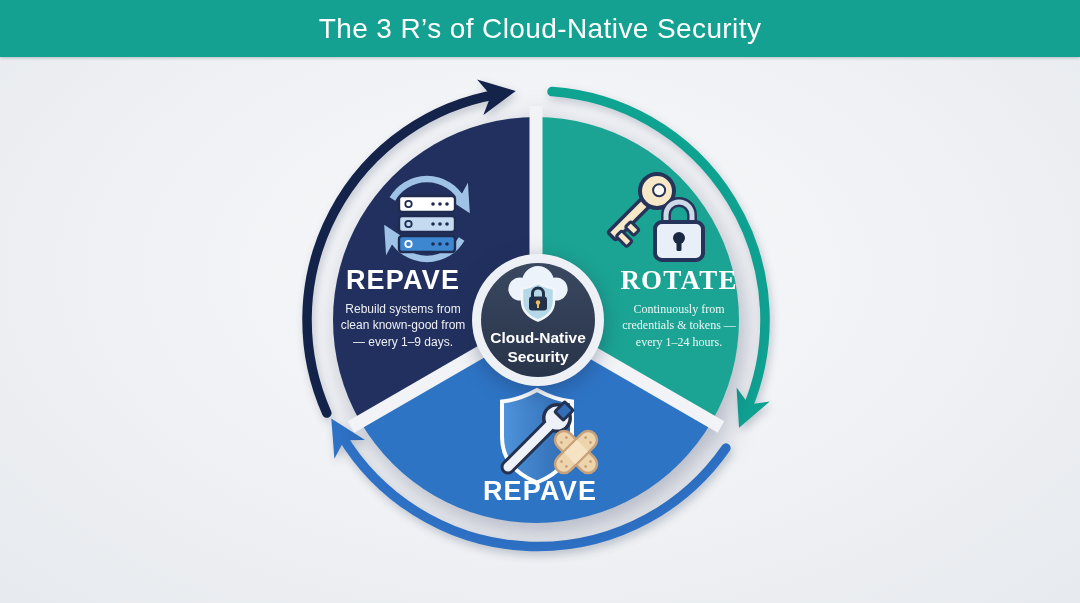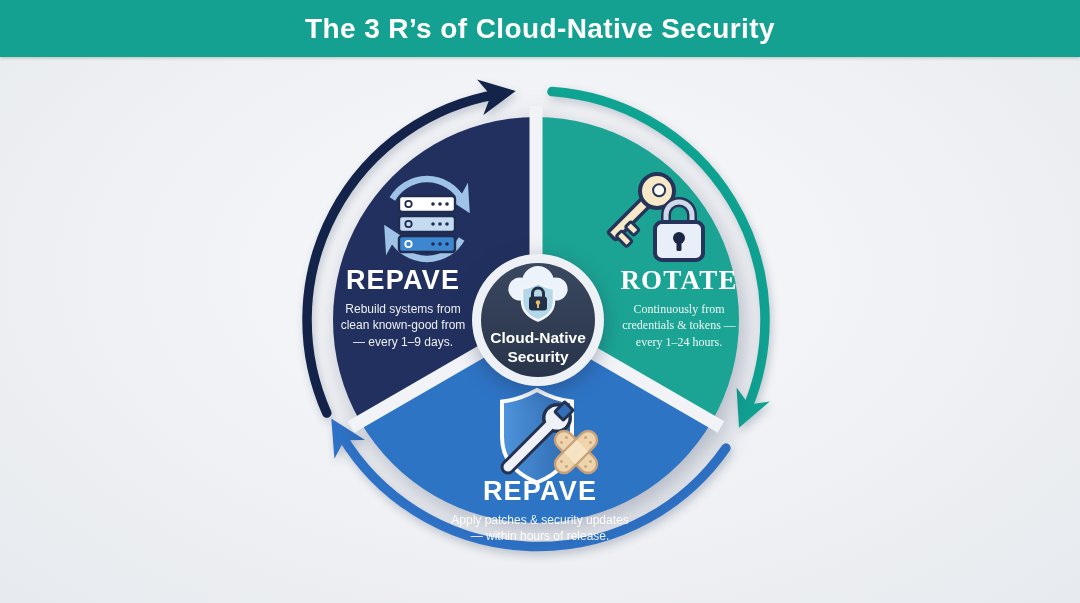--- a/index.html
+++ b/index.html
@@ -7,21 +7,21 @@
     position:relative;width:1080px;height:603px;overflow:hidden;
     font-family:"Liberation Sans","DejaVu Sans",sans-serif;
     background:radial-gradient(ellipse at 50% 45%, #f8f9fb 0%, #eff1f4 55%, #e7eaee 100%);
   }
   .header-bar{
     position:absolute;top:0;left:0;width:100%;height:57px;
     background:#15A191;display:flex;align-items:center;justify-content:center;
     box-shadow:0 1px 3px rgba(0,60,55,.25);
   }
   .page-title{
-    color:#ffffff;font-size:28px;font-weight:700;letter-spacing:.4px;margin:0;
+    color:#ffffff;font-size:28px;font-weight:400;letter-spacing:.4px;margin:0;
   }
   svg.diagram{position:absolute;left:0;top:0;}
   .wedges{filter:drop-shadow(6px 10px 14px rgba(25,40,75,.30));}
   .hub{filter:drop-shadow(0 5px 10px rgba(25,40,75,.35));}
   .flow{filter:drop-shadow(2px 4px 4px rgba(25,40,75,.22));}
   .seg-label{position:absolute;text-align:center;color:#fff;pointer-events:none;}
   .seg-title{font-size:27px;font-weight:800;letter-spacing:1.2px;line-height:1.15;}
   .seg-desc{font-size:12px;font-weight:400;line-height:1.36;margin-top:5px;color:rgba(255,255,255,.92);}
   .lbl-repave{left:283px;top:265px;width:240px;}
   .lbl-rotate{left:559px;top:265px;width:240px;font-family:Liberation Serif, serif;}
@@ -194,24 +194,20 @@
     <div class="seg-title">ROTATE</div>
     <div class="seg-desc">
       <div>Continuously from</div>
       <div>credentials &amp; tokens —</div>
       <div>every 1–24 hours.</div>
     </div>
   </div>
 
   <div class="seg-label lbl-repair">
     <div class="seg-title">REPAVE</div>
-    <div class="seg-desc">
-      <div>Apply patches &amp; security updates</div>
-      <div>— within hours of release.</div>
-    </div>
   </div>
 
   <div class="hub-label">
     <div>Cloud-Native</div>
     <div>Security</div>
   </div>
 
 </div>
 
 </body></html>

